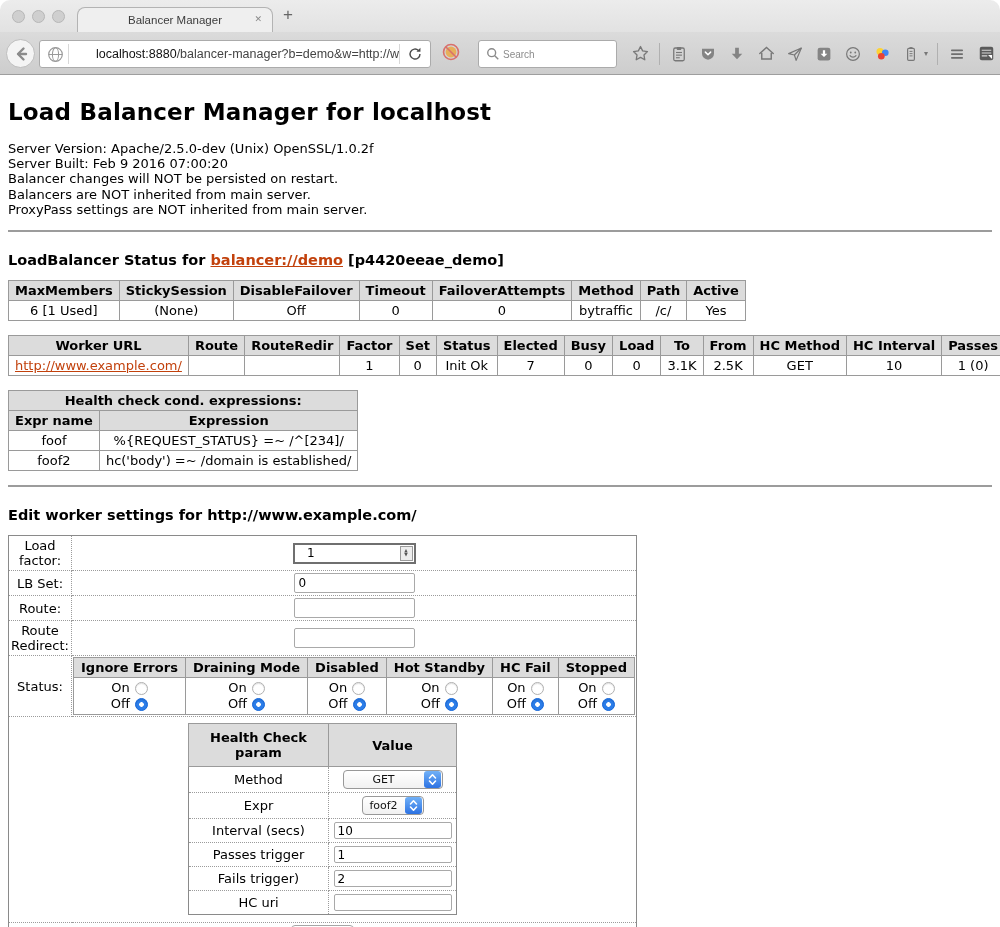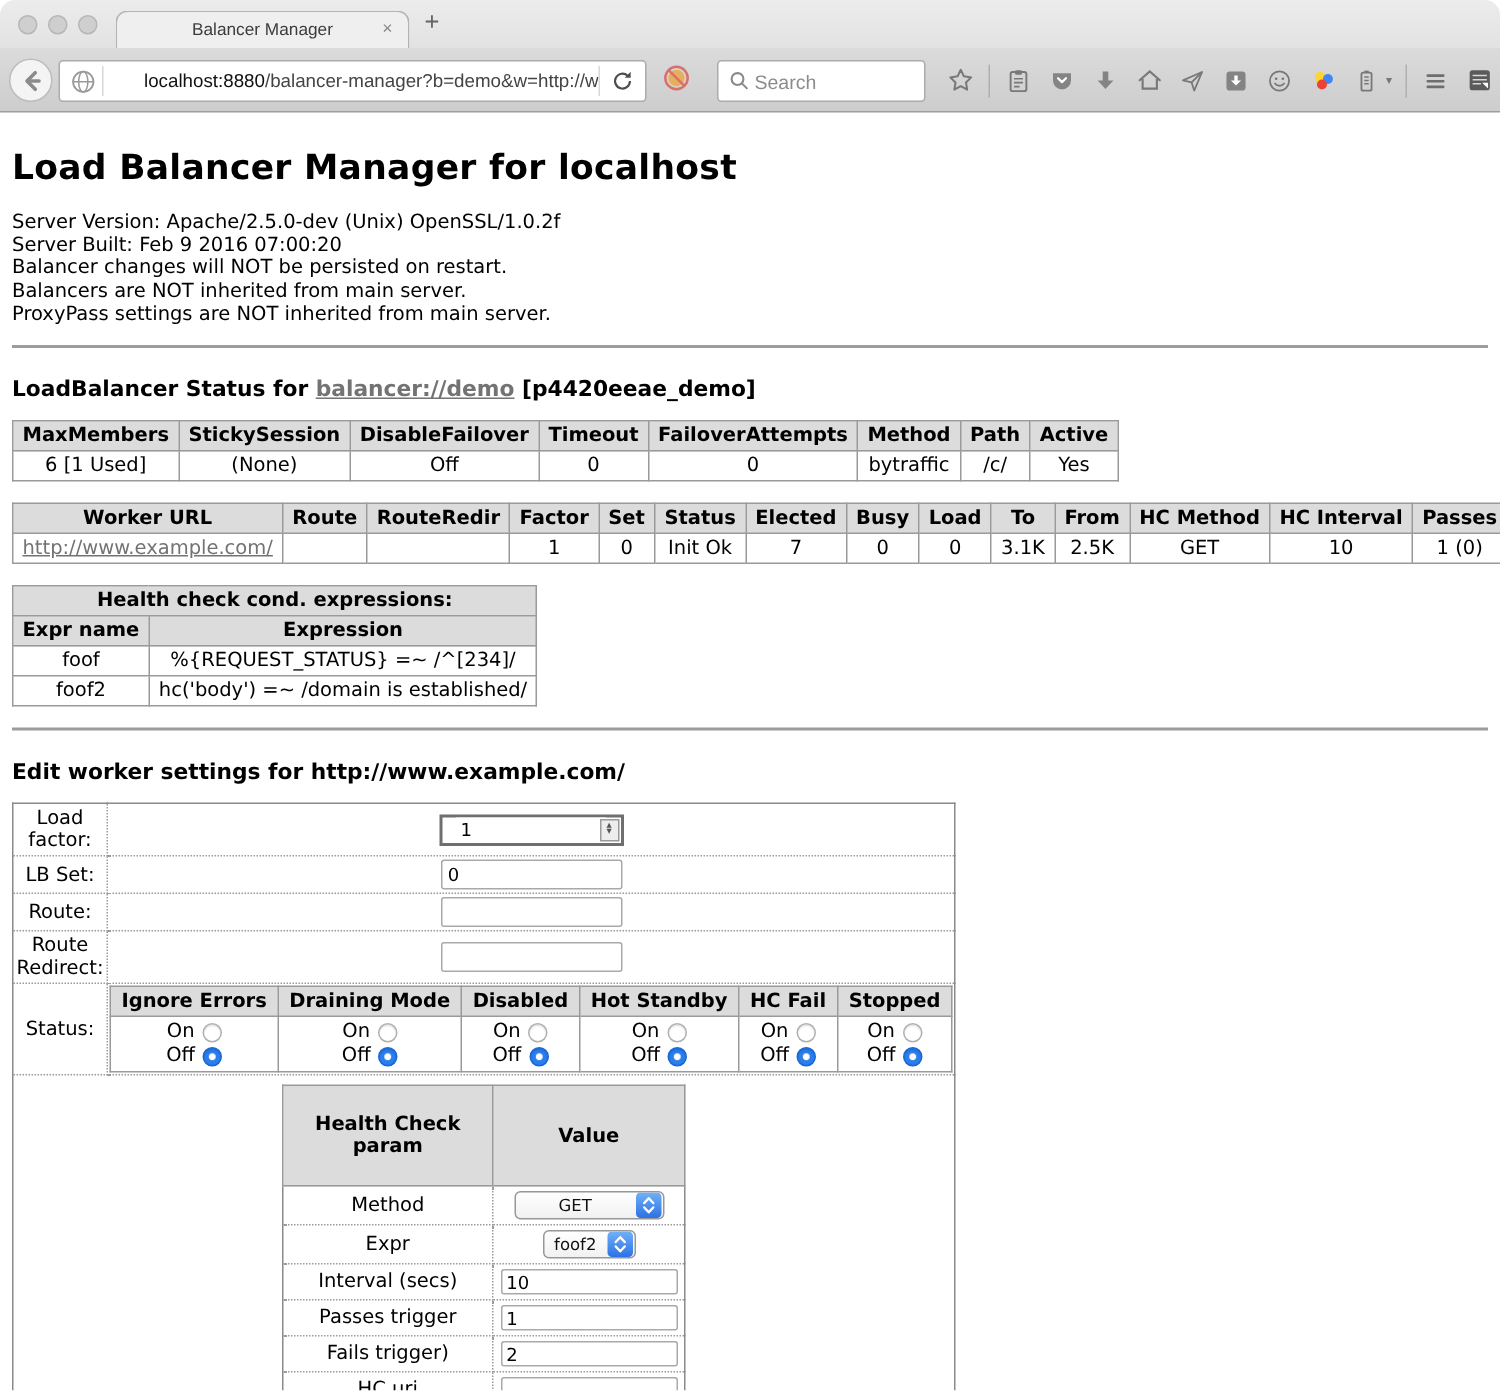--- a/index.html
+++ b/index.html
@@ -24,35 +24,35 @@
              background:#f4f4f4; border:1px solid #bdbdbd; display:flex; align-items:center; justify-content:center; }
   .urlbar { position:absolute; left:39px; top:8px; width:392px; height:28px; background:#fff;
             border:1px solid #ababab; border-radius:3px; display:flex; align-items:center; overflow:hidden; }
   .urlbar .vd { width:1px; height:20px; background:#d8d8d8; }
   .url-text { flex:1; font-size:12.5px; white-space:nowrap; overflow:hidden; padding:0 4px; }
   .url-host { color:#111;padding-left:23px; }
   .url-rest { color:#444; }
   .blocked { position:absolute; left:441px; top:10px; }
   .searchbar { position:absolute; left:478px; top:8px; width:139px; height:28px; background:#fff;
                border:1px solid #ababab; border-radius:3px; display:flex; align-items:center; }
-  .searchbar input { border:none; outline:none; width:100px; font-size:13px; color:#0f172a;
+  .searchbar input { border:none; outline:none; width:100px; font-size:10px; color:#0f172a;
                      font-family:"Liberation Sans", sans-serif; background:transparent; }
   .searchbar input::placeholder { color:#8c8c8c; }
   .iconrow { position:absolute; left:630px; top:0; height:43px; display:flex; align-items:center; gap:9px; }
   .iconrow .sep { width:1px; height:22px; background:#b0b0b0; }
   .ic { width:20px; height:20px; display:flex; align-items:center; justify-content:center; }
   .caret { font-size:8px; color:#777; margin-left:-6px; }
 
   
   .content { padding:0 8px; font-family:"DejaVu Sans", sans-serif; font-size:13px; color:#000; }
   h1 { font-size:23px; font-weight:bold; padding-top:24px; margin-bottom:16px; letter-spacing:.2px; }
   .info div { font-size:13px; line-height:15.2px; }
   hr { border:none; height:2px; background:#9c9c9c; margin:13px 0 11px; }
   h3 { font-size:14.5px; font-weight:bold; margin:20px 0 12px; }
-  a { color:#737373; }
+  a { color:#c2410c; }
 
   table.t1 { border-collapse:collapse; margin:2px 0 14px; font-size:13px; border:1px solid #7f7f7f; }
   table.t1 th, table.t1 td { border:1px solid #9a9a9a; padding:2px 6px; text-align:center; white-space:nowrap; }
   table.t1 th { background:#dcdcdc; }
   td.la { text-align:left; }
 
   table.form { border-collapse:collapse; width:565px; font-size:13px; border:1px solid #8a8a8a; margin-top:4px; }
   table.form > tbody > tr > td { border:1px dotted #9b9b9b; padding:2px; height:24px; }
   td.lbl { width:100px; text-align:center; }
   td.val { text-align:center; }
@@ -72,21 +72,21 @@
   table.status-t { border-collapse:collapse; font-size:13px; }
   table.status-t th { background:#dcdcdc; border:1px solid #9a9a9a; padding:2px 7px; white-space:nowrap; }
   table.status-t td { border:1px solid #9a9a9a; padding:2px 6px; }
   .radio-line { display:flex; align-items:center; justify-content:center; gap:5px; line-height:16px; }
   .radio { width:13px; height:13px; border-radius:50%; background:#fff; border:1px solid #b0b0b0;
            box-shadow:inset 0 1px 1px rgba(0,0,0,.12); }
   .radio.checked { border:1px solid #1667d9;
            background:radial-gradient(circle, #ffffff 0 2px, #2b7de9 2.6px 100%); }
 
   table.hcp { border-collapse:collapse; font-size:13px; margin:4px auto 5px; border:1px solid #8a8a8a; }
-  table.hcp th { background:#dcdcdc; border:1px solid #9a9a9a; padding:18px 10px; }
+  table.hcp th { background:#dcdcdc; border:1px solid #9a9a9a; padding:6px 10px; }
   table.hcp td { border:1px dotted #9b9b9b; padding:3px 4px; text-align:center; height:24px; }
   td.pl { width:140px; }
   td.pv { width:128px; }
   input.hcp-input { width:118px; height:17px; border:1px solid #a9a9a9; border-radius:2px; font-size:12px;
                     padding:0 3px; font-family:"DejaVu Sans", sans-serif; }
 
   .mac-select { display:inline-flex; align-items:center; height:19px; border:1px solid #989898;
                 border-radius:4px; background:linear-gradient(#ffffff,#f1f1f1); overflow:hidden; vertical-align:middle; }
   .mac-select .sel-text { flex:1; text-align:center; font-size:11px; color:#111; padding:0 2px; }
   .mac-select .sel-btn { width:17px; height:17px; margin-right:1px; border-radius:3px;

